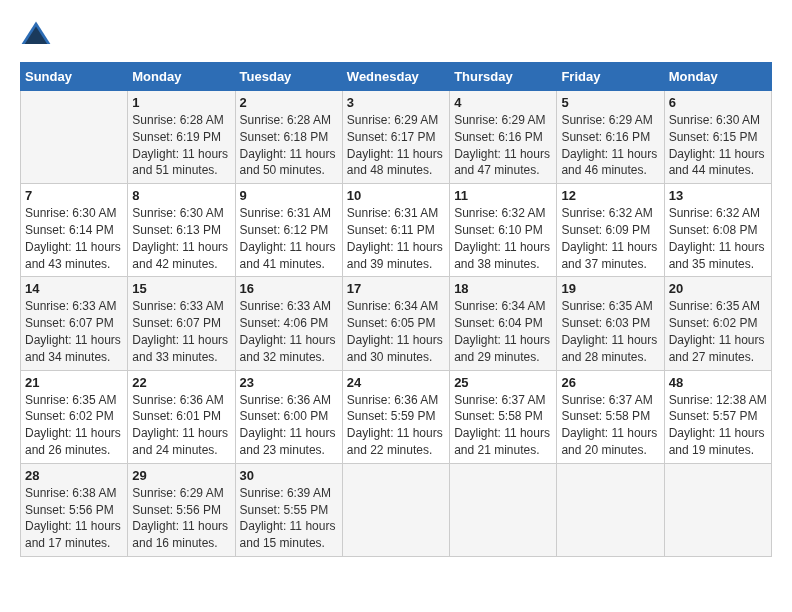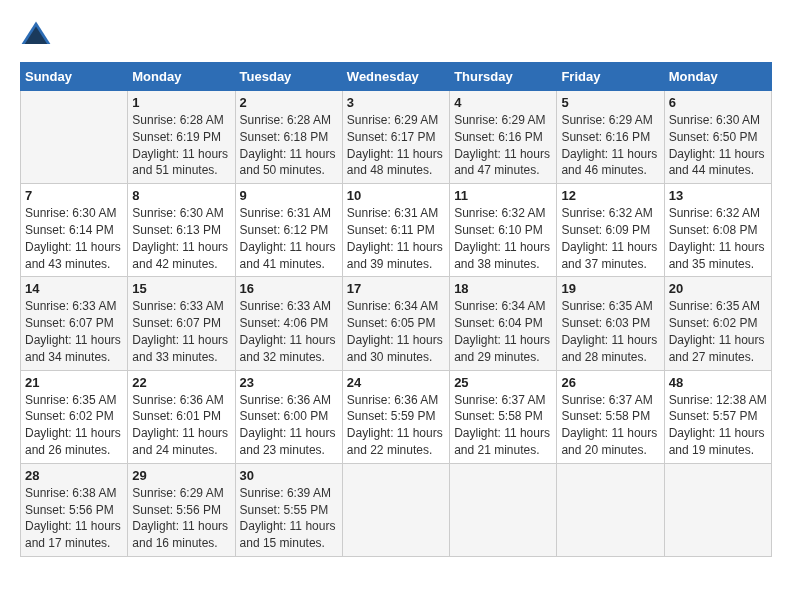--- a/index.html
+++ b/index.html
@@ -149,21 +149,21 @@
         <td>
           <span class="day-num">5</span>
           <div class="day-info">Sunrise: 6:29 AM
 Sunset: 6:16 PM
 Daylight: 11 hours
 and 46 minutes.</div>
         </td>
         <td>
           <span class="day-num">6</span>
           <div class="day-info">Sunrise: 6:30 AM
-Sunset: 6:50 PM
+Sunset: 6:15 PM
 Daylight: 11 hours
 and 44 minutes.</div>
         </td>
       </tr>
       <tr>
         <td>
           <span class="day-num">7</span>
           <div class="day-info">Sunrise: 6:30 AM
 Sunset: 6:14 PM
 Daylight: 11 hours

